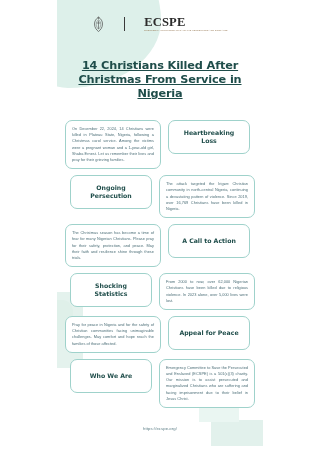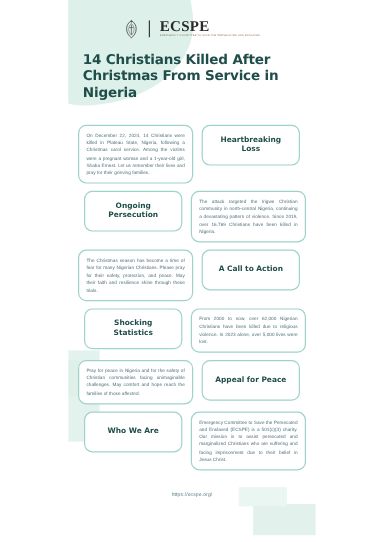--- a/index.html
+++ b/index.html
@@ -85,21 +85,21 @@
   
   .header {
     position: relative;
     padding-top: 14px;
     text-align: center;
   }
   .logo-row {
     display: flex;
     align-items: center;
     justify-content: center;
-    gap: 8px;
+    gap: 19px;
     height: 20px;
   }
   .logo-mark {
     width: 13px;
     height: 17px;
     display: block;
   }
   .logo-divider {
     width: 1px;
     height: 14px;
@@ -119,29 +119,30 @@
     line-height: 13px;
   }
   .logo-sub {
     font-size: 2.2px;
     letter-spacing: 0.15px;
     color: #9a7d5a;
     line-height: 3px;
     white-space: nowrap;
   }
   .title {
-    margin: 9px auto 0;
+    margin: 25px auto 0;
     width: 182px;
     font-family: "DejaVu Sans", sans-serif;
     font-weight: bold;
     font-size: 11.3px;
     line-height: 14px;
     letter-spacing: -0.15px;
     color: #1f4d4a;
-    text-align: left;
+    text-align: center;
+    text-decoration: underline;
   }
   .title-line { display: block; }
 
   
   .rows {
     position: relative;
     margin-top: 19px;
     padding: 0 8px;
   }
   .row {

